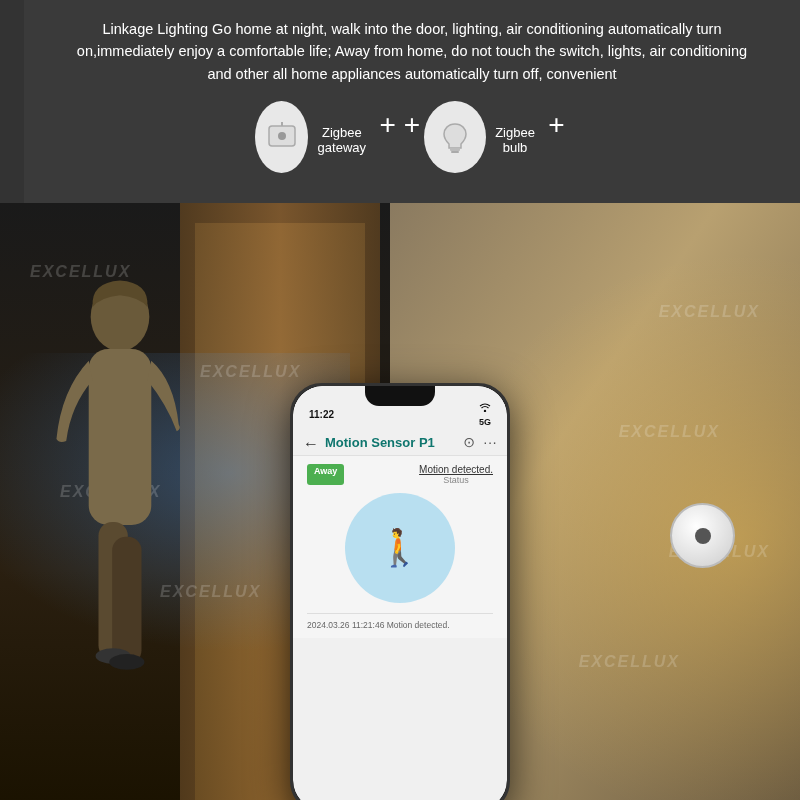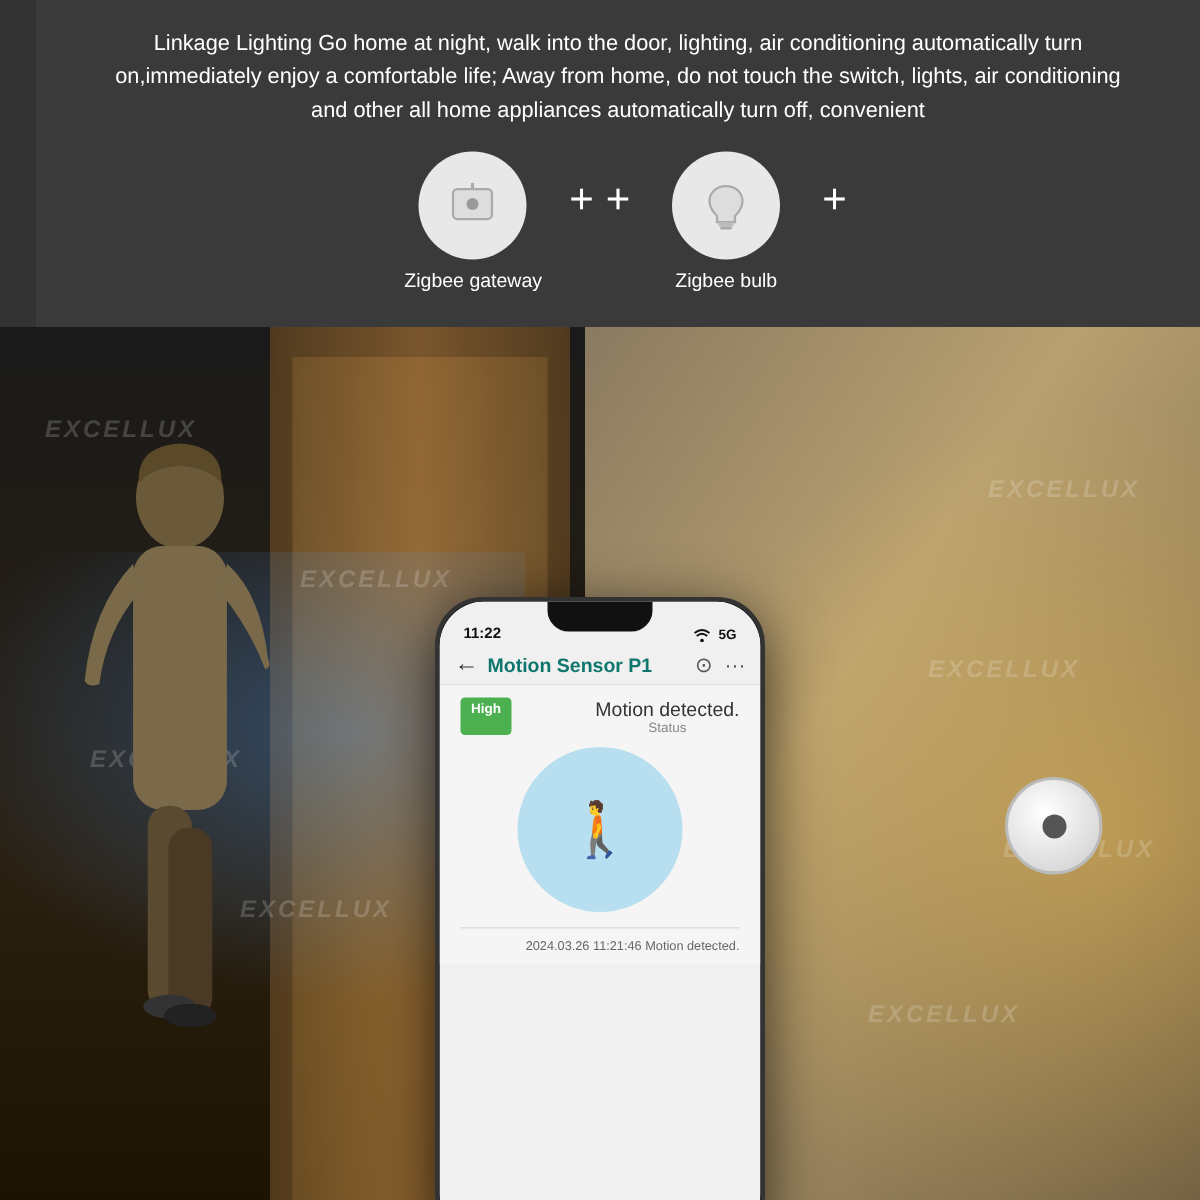--- a/index.html
+++ b/index.html
@@ -28,21 +28,21 @@
     
     .icons-row {
       display: flex;
       align-items: center;
       justify-content: center;
       gap: 0px;
       margin-bottom: 10px;
     }
     .icon-item {
       display: flex;
-      flex-direction: column;
+      flex-direction: row;
       align-items: center;
       width: 120px;
     }
     .icon-circle {
       width: 72px;
       height: 72px;
       background: #e8e8e8;
       border-radius: 50%;
       display: flex;
       align-items: center;
@@ -259,20 +259,21 @@
       padding: 16px 16px 2px 16px;
       background: #f0f0f0;
       font-size: 10px;
       font-weight: bold;
       color: #111;
     }
     .status-right {
       display: flex;
       gap: 5px;
       align-items: flex-end;
+      flex-direction: column;
     }
 
     
     .app-nav {
       display: flex;
       align-items: center;
       padding: 4px 10px;
       background: #f0f0f0;
       border-bottom: 1px solid #e0e0e0;
     }
@@ -308,23 +309,24 @@
     }
     .status-badge-green {
       background: #4caf50;
       color: white;
       font-size: 9px;
       padding: 2px 7px;
       border-radius: 3px;
       font-weight: bold;
     }
     .motion-detected-label {
-      font-size: 13px;
+      font-size: 10px;
       color: #333;
       text-align: right;
+      text-decoration: underline;
     }
     .motion-detected-status {
       font-size: 9px;
       color: #888;
       text-align: center;
     }
 
     
     .circle-indicator {
       width: 110px;
@@ -337,21 +339,21 @@
       justify-content: center;
     }
     .motion-icon {
       font-size: 36px;
     }
 
     
     .log-entry {
       font-size: 8.5px;
       color: #666;
-      text-align: right;
+      text-align: left;
       margin-top: 10px;
       padding-top: 6px;
       border-top: 1px solid #ddd;
     }
   </style>
 </head>
 <body>
 
 <div class="top-section">
   <p class="top-description">Linkage Lighting Go home at night, walk into the door, lighting, air conditioning automatically turn on,immediately enjoy a comfortable life; Away from home, do not touch the switch, lights, air conditioning and other all home appliances  automatically turn off, convenient</p>
@@ -469,21 +471,21 @@
           <span class="nav-back">←</span>
           <span class="nav-title">Motion Sensor P1</span>
           <div class="nav-icons">
             <span class="nav-icon-btn">⊙</span>
             <span class="nav-icon-btn">···</span>
           </div>
         </div>
 
         <div class="app-content">
           <div class="sensor-status-row">
-            <span class="status-badge-green">High</span>
+            <span class="status-badge-green">Away</span>
             <div>
               <div class="motion-detected-label">Motion detected.</div>
               <div class="motion-detected-status">Status</div>
             </div>
           </div>
 
           <div class="circle-indicator">
             <span class="motion-icon">🚶</span>
           </div>
 

